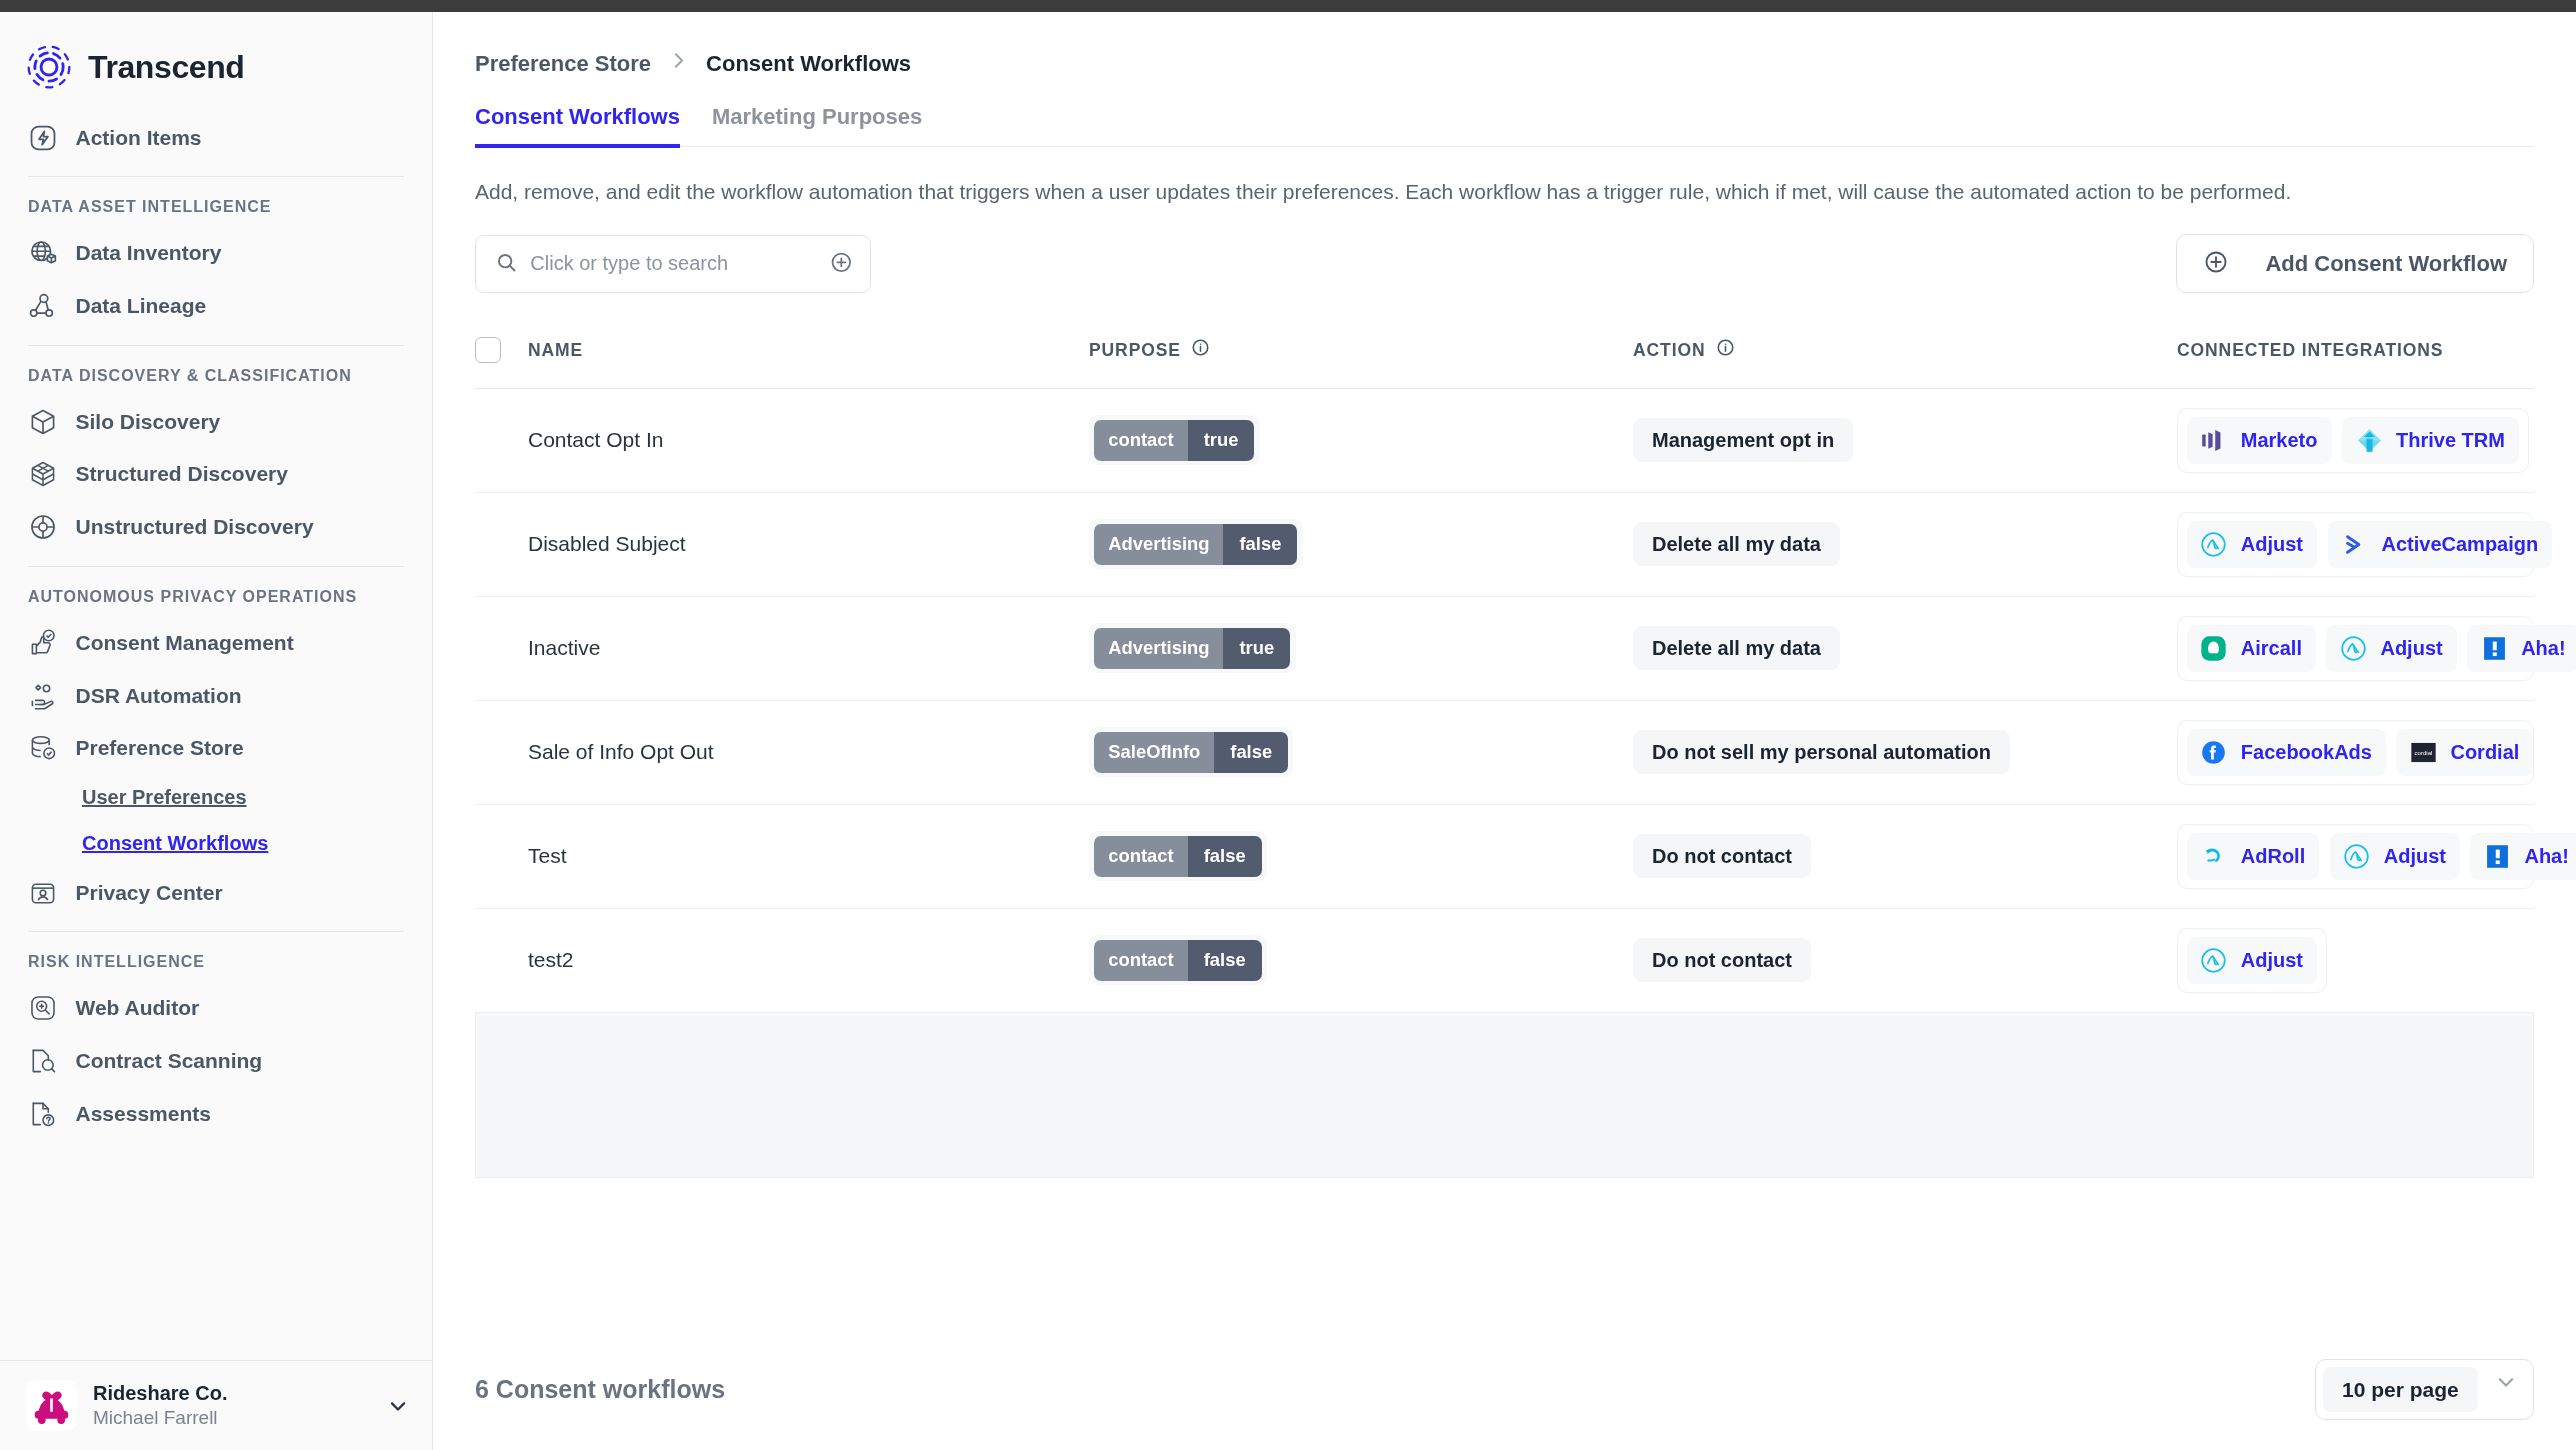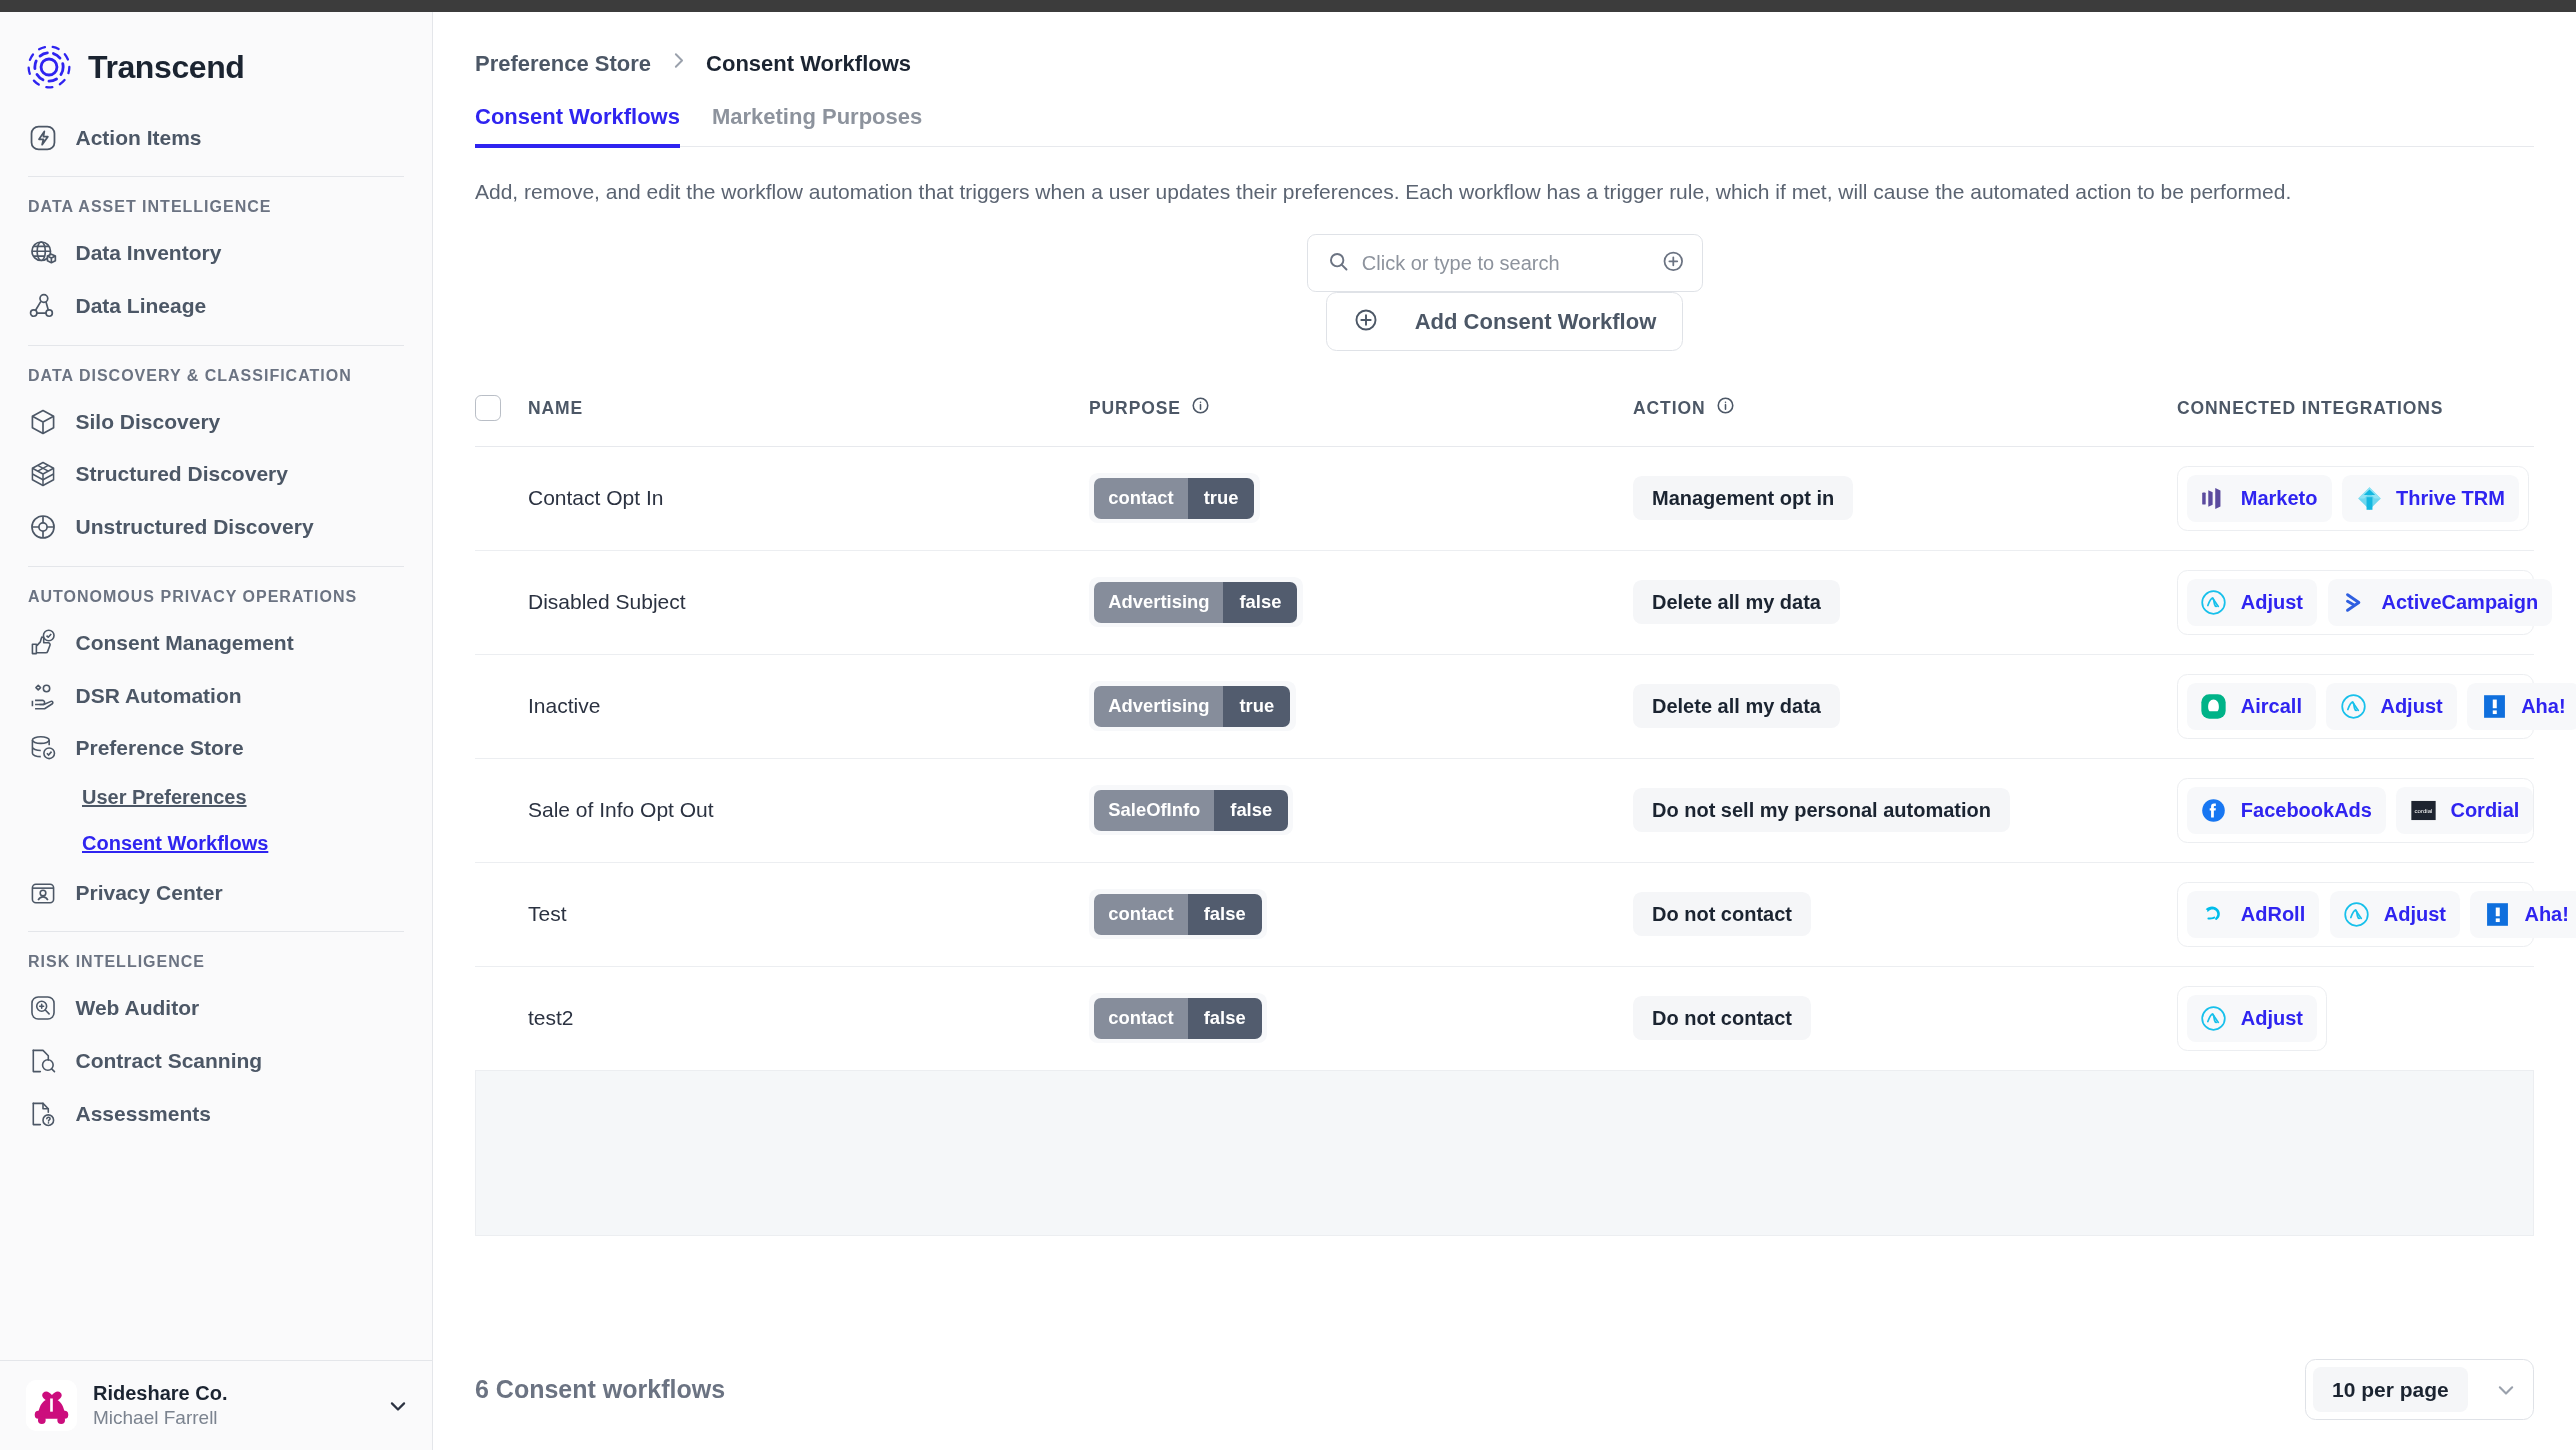--- a/index.html
+++ b/index.html
@@ -90,21 +90,21 @@
     padding: 0 0 14px 0; cursor: pointer; border-bottom: 4.4px solid transparent;
     margin-bottom: -2.6px;
   }
   .tab.active { color: #2f24f0; border-bottom-color: #2f24f0; }
 
   .desc {
     margin-top: 30px; font-size: 21px; color: #5b6472; line-height: 1.4;
   }
 
   .toolbar {
-    margin-top: 28px; display: flex; align-items: center; justify-content: space-between; flex-direction: column;
+    margin-top: 28px; display: flex; align-items: center; justify-content: space-between;
   }
   .search-box {
     width: 396px; height: 58px; border: 0.9px solid #dfe2e7; border-radius: 8.8px;
     display: flex; align-items: center; gap: 12.3px; padding: 0 16px 0 19px;
     background: #fff;
   }
   .search-box .ph { flex: 1 1 auto; color: #8d939d; font-size: 20px; }
   .btn-add {
     display: flex; align-items: center; gap: 14px;
     border: 0.9px solid #dfe2e7; border-radius: 10.5px; background: #fff;
@@ -169,21 +169,21 @@
     background: #f5f7f9; border: 0.9px solid #eceef1; border-top: none;
     height: 165px; width: 100%;
   }
 
   .footer {
     margin-top: auto; display: flex; align-items: center; justify-content: space-between;
     padding: 0 0 30px 0;
   }
   .count { font-size: 25px; color: #6b7382; font-weight: bold; }
   .per-page {
-    display: flex; align-items: center; gap: 23px;
+    display: flex; gap: 13px;
     border: 0.9px solid #dfe2e7; border-radius: 10.5px; padding: 7px 12.3px 7px 7px;
     background: #fff; cursor: pointer; margin-left: 32px;
   }
   .per-page .val {
     background: #f5f6f8; border-radius: 8px; padding: 10.5px 19px;
     font-size: 21px; font-weight: bold; color: #1b2431;
   }
   .per-page .cv { width: 30px; height: 30px; }
 </style>
 </head>

